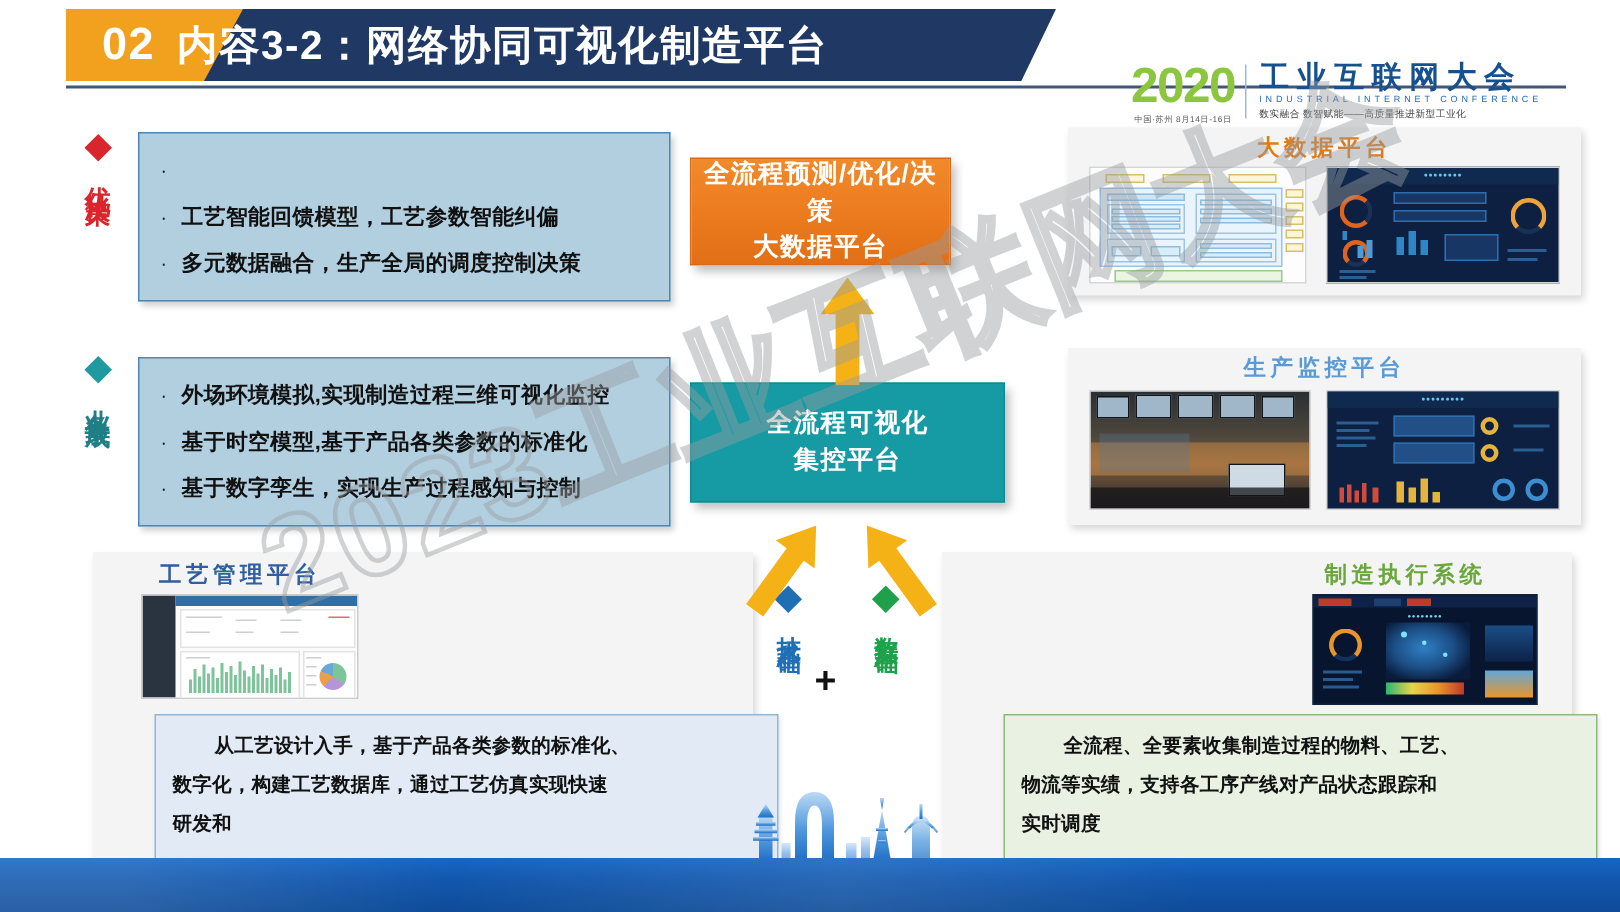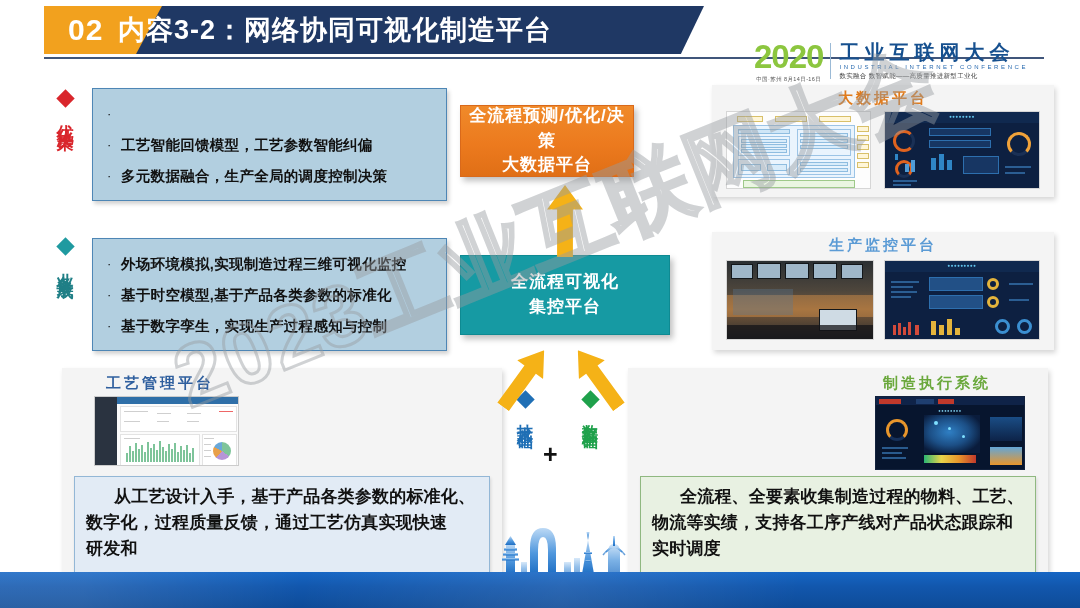--- a/index.html
+++ b/index.html
@@ -150,21 +150,21 @@
   .cr-topbar { position:absolute; left:22px; right:0; top:0; height:7px; background:#2f6fa8; }
   .cr-card { position:absolute; background:#fff; border:.5px solid #e3e3e3; }
   .cr-line { position:absolute; background:#cfcfcf; height:1.2px; }
   .cr-bar { position:absolute; background:#7ec49a; bottom:0; }
   .cr-pie { position:absolute; border-radius:50%; }
 
   #shot-mes { left:247px; top:28px; width:150px; height:74px; background:#07152e; border:1px solid #12213c; position:absolute; overflow:hidden; }
 
   .desc {
     position:absolute; border:1.5px solid; box-shadow:1px 2px 3px rgba(0,0,0,.12);
-    padding:7px 11px; font-size:17px; font-weight:bold; color:#111; line-height:26px; letter-spacing:.2px;
+    padding:7px 11px; font-size:13px; font-weight:bold; color:#111; line-height:26px; letter-spacing:.2px;margin-left:29px;
   }
   #desc-craft { left:12px; top:108px; width:416px; height:100px; background:#e2ebf5; border-color:#93b7d6; }
   #desc-mes   { left:12px; top:108px; width:396px; height:100px; background:#e8f1e2; border-color:#8fb880; }
   .desc .ind { text-indent:28px; }
 
   
   .mvl { position:absolute; width:24px; display:flex; flex-direction:column; align-items:center; }
   .mvl .dia { width:13px; height:13px; transform:rotate(45deg); margin-bottom:5px; }
   .mvl .txt { writing-mode:vertical-rl; text-orientation:upright; font-size:16px; font-weight:bold; letter-spacing:3px; line-height:1; }
   #mvl-tech { left:513px; top:393px; }
@@ -424,21 +424,21 @@
       <div class="cr-bar" style="left:97px;width:2px;height:14px;bottom:3px;"></div>
       <div class="cr-pie" style="left:118px;top:45px;width:18px;height:18px;background:conic-gradient(#7ec49a 0 35%, #b695d6 35% 62%, #e8a04a 62% 82%, #6aa8d8 82% 100%);"></div>
       <div class="cr-line" style="left:109px;top:41px;width:10px;"></div>
       <div class="cr-line" style="left:109px;top:47px;width:7px;"></div>
       <div class="cr-line" style="left:109px;top:53px;width:7px;"></div>
       <div class="cr-line" style="left:109px;top:59px;width:7px;"></div>
     </div>
 
     <div class="desc" id="desc-craft">
       <div class="ind">从工艺设计入手，基于产品各类参数的标准化、</div>
-      <div>数字化，过程质量反馈，通过工艺仿真实现快速</div>
+      <div>数字化，构建工艺数据库，通过工艺仿真实现快速</div>
       <div>研发和</div>
     </div>
   </div>
 
   <div id="panel-mes">
     <div class="pl-title" id="pl-mes-title">制造执行系统</div>
 
     <div id="shot-mes">
       <div style="position:absolute;left:0;right:0;top:0;height:8px;background:#0f2348;"></div>
       <div style="position:absolute;left:3px;top:1.5px;width:22px;height:5px;background:#c0392b;"></div>

